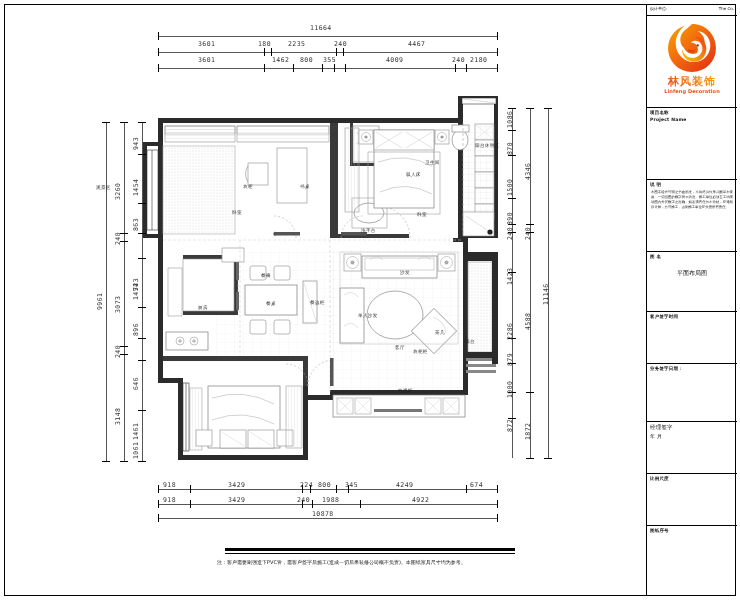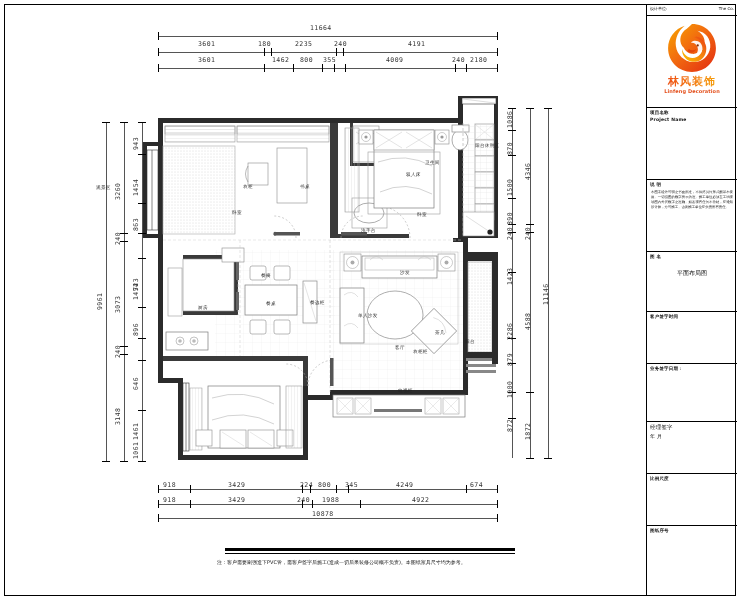--- a/index.html
+++ b/index.html
@@ -320,23 +320,23 @@
 
     <div class="dimline dimh" style="left:158px;top:52px;width:340px;"></div>
     <div class="tick" style="left:158px;top:48px;width:1px;height:8px;"></div>
     <div class="tick" style="left:264px;top:48px;width:1px;height:8px;"></div>
     <div class="tick" style="left:271px;top:48px;width:1px;height:8px;"></div>
     <div class="tick" style="left:336px;top:48px;width:1px;height:8px;"></div>
     <div class="tick" style="left:343px;top:48px;width:1px;height:8px;"></div>
     <div class="tick" style="left:497px;top:48px;width:1px;height:8px;"></div>
     <div class="dimtxt" style="left:198px;top:40px;">3601</div>
     <div class="dimtxt" style="left:258px;top:40px;">180</div>
-    <div class="dimtxt" style="left:295px;top:40px;text-align:center;">2235</div>
+    <div class="dimtxt" style="left:288px;top:40px;text-align:center;">2235</div>
     <div class="dimtxt" style="left:334px;top:40px;">240</div>
-    <div class="dimtxt" style="left:408px;top:40px;">4191</div>
+    <div class="dimtxt" style="left:408px;top:40px;">4467</div>
 
     <div class="dimline dimh" style="left:158px;top:68px;width:340px;"></div>
     <div class="tick" style="left:158px;top:64px;width:1px;height:8px;"></div>
     <div class="tick" style="left:264px;top:64px;width:1px;height:8px;"></div>
     <div class="tick" style="left:293px;top:64px;width:1px;height:8px;"></div>
     <div class="tick" style="left:322px;top:64px;width:1px;height:8px;"></div>
     <div class="tick" style="left:334px;top:64px;width:1px;height:8px;"></div>
     <div class="tick" style="left:345px;top:64px;width:1px;height:8px;"></div>
     <div class="tick" style="left:455px;top:64px;width:1px;height:8px;"></div>
     <div class="tick" style="left:466px;top:64px;width:1px;height:8px;"></div>

